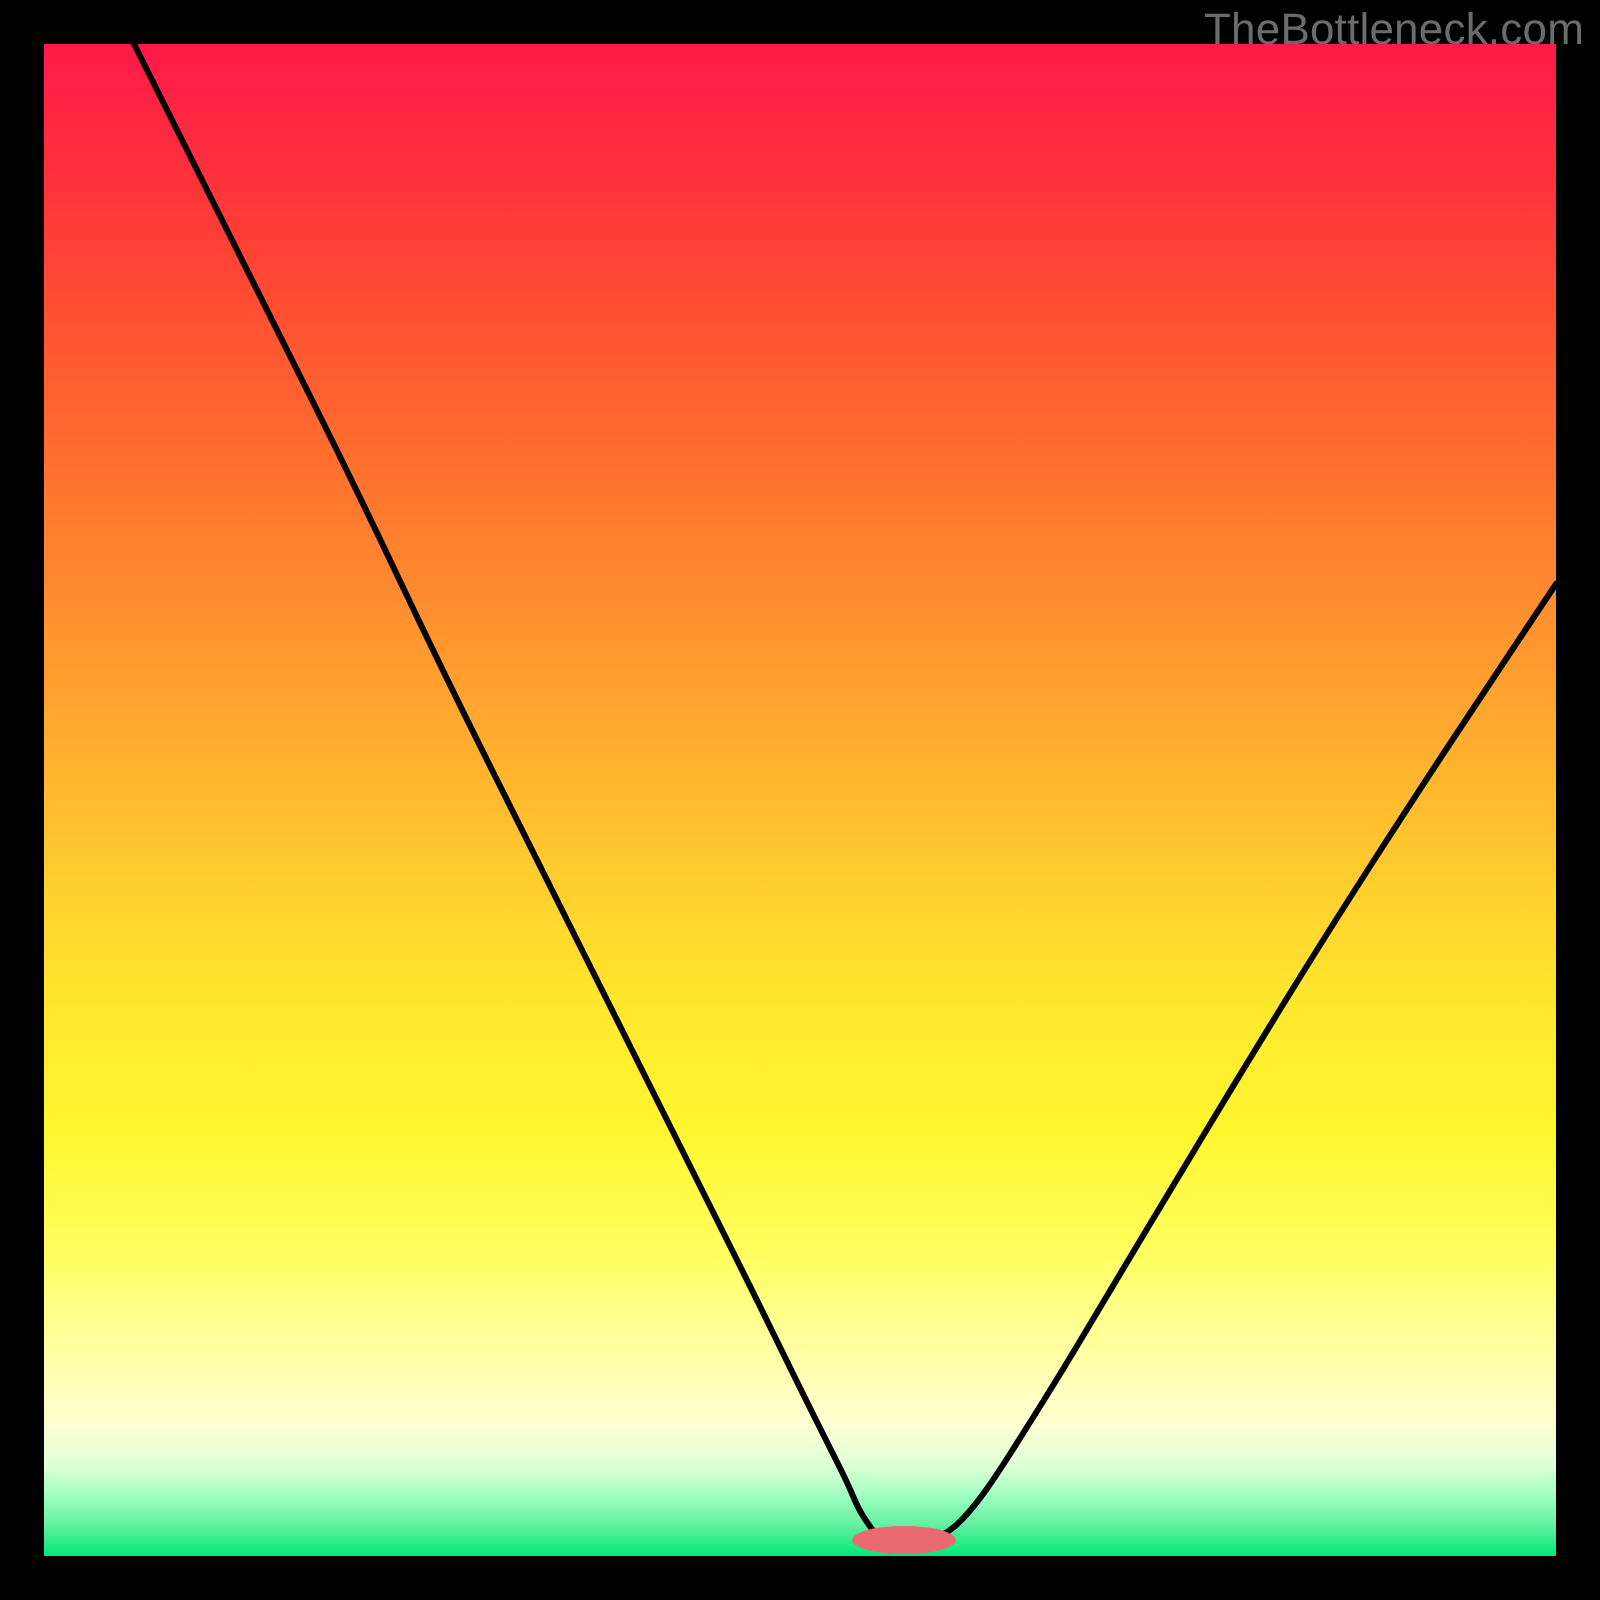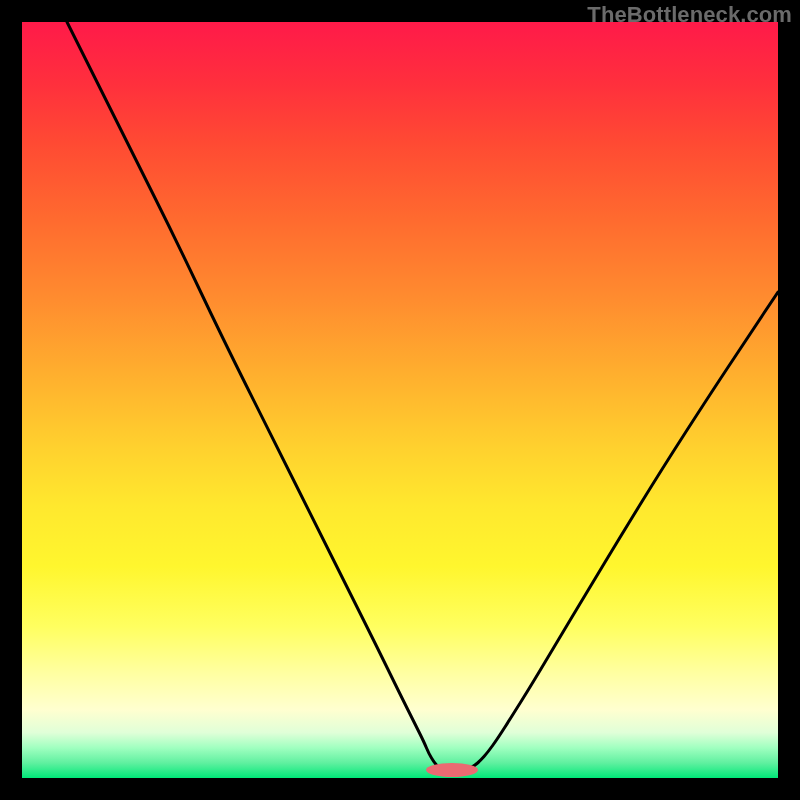--- a/index.html
+++ b/index.html
@@ -48,21 +48,21 @@
     top: 0;
     width: 756px;
     height: 756px;
   }
   .watermark {
     position: absolute;
     top: 2px;
     right: 8px;
     font-family: Arial, Helvetica, sans-serif;
     font-size: 22px;
-    font-weight: 700;
+    font-weight: 400;
     color: #6b6b6b;
     letter-spacing: 0.1px;
   }
 </style>
 </head>
 <body>
 
 <div class="watermark">TheBottleneck.com</div>
 
 <div class="plot-container">

